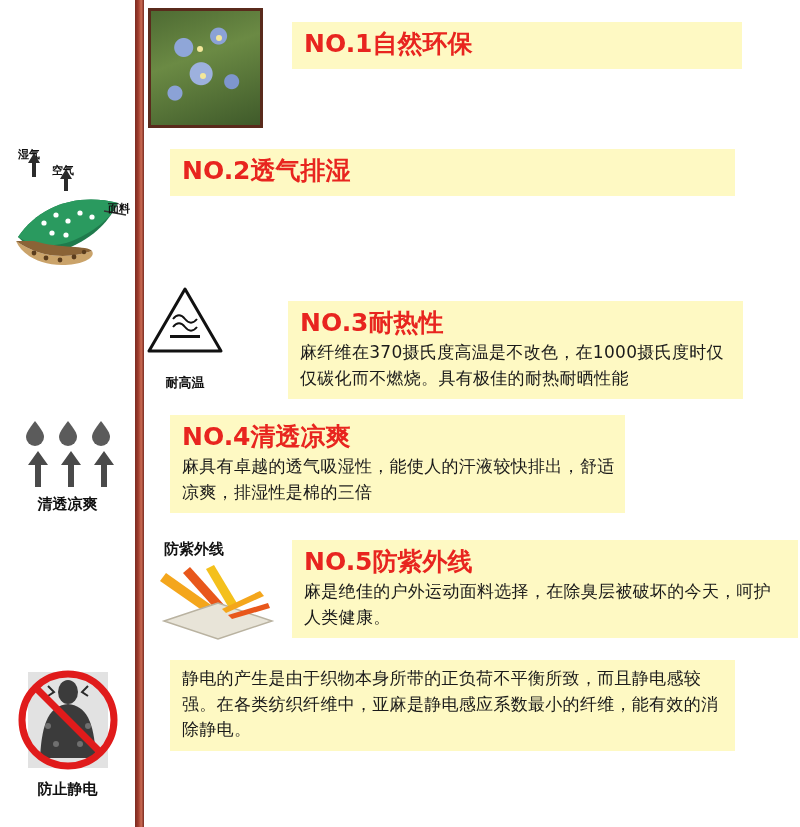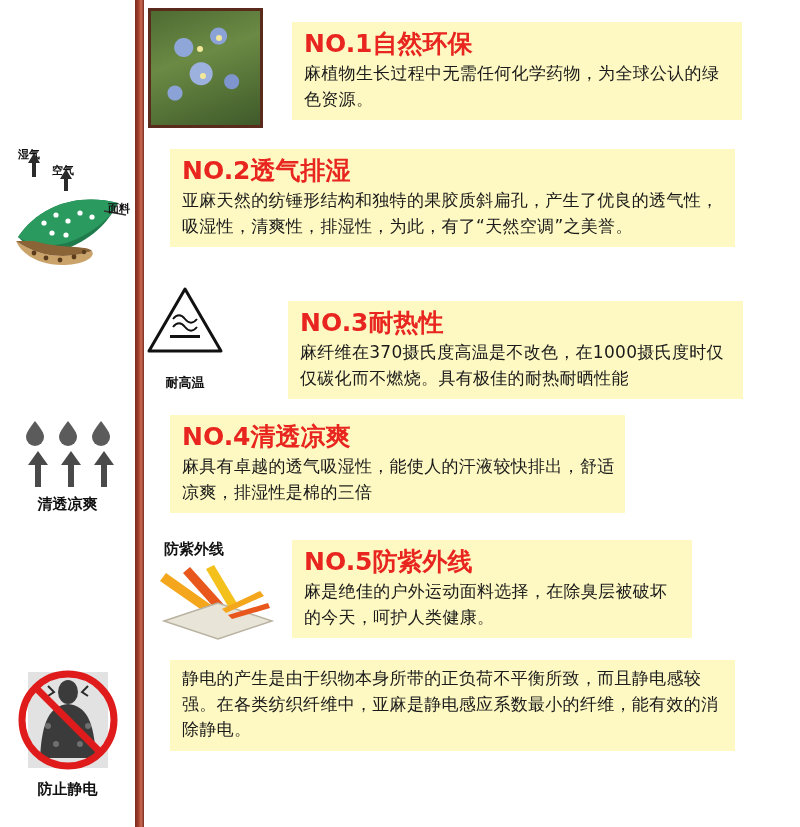--- a/index.html
+++ b/index.html
@@ -146,21 +146,20 @@
   <div class="row" style="top:8px;">
     <div class="icon-cell" style="left:148px; width:125px; top:0;">
       <div class="photo">
         <span class="petal-center c1"></span>
         <span class="petal-center c2"></span>
         <span class="petal-center c3"></span>
       </div>
     </div>
     <div class="content" style="left:292px; top:14px; width:450px;">
       <div class="title">NO.1自然环保</div>
-      <div class="body-text">麻植物生长过程中无需任何化学药物，为全球公认的绿色资源。</div>
     </div>
   </div>
 
   <div class="row" style="top:145px;">
     <div class="icon-cell" style="left:0; width:152px; top:0;text-decoration:underline;">
       <div class="fabric-wrap">
         <svg width="140" height="125" viewBox="0 0 140 125">
 
           <path d="M28 18 l6 -10 l6 10 l-4 0 l0 14 l-4 0 l0 -14 z" fill="#2b2b2b"></path>
           <path d="M60 34 l6 -10 l6 10 l-4 0 l0 12 l-4 0 l0 -12 z" fill="#2b2b2b"></path>
@@ -186,21 +185,20 @@
 
           <path d="M104 66 L126 70" stroke="#333" stroke-width="1.4" fill="none"></path>
         </svg>
         <span class="lbl" style="left:18px; top:2px;">湿气</span>
         <span class="lbl" style="left:52px; top:18px;">空气</span>
         <span class="lbl" style="left:108px; top:56px;">面料</span>
       </div>
     </div>
     <div class="content" style="left:170px; top:4px; width:565px;">
       <div class="title">NO.2透气排湿</div>
-      <div class="body-text">亚麻天然的纺锤形结构和独特的果胶质斜扁孔，产生了优良的透气性，吸湿性，清爽性，排湿性，为此，有了“天然空调”之美誉。</div>
     </div>
   </div>
 
   <div class="row" style="top:285px;">
     <div class="icon-cell" style="left:130px; width:110px; top:0;">
       <div class="tri-box">
         <svg width="78" height="70" viewBox="0 0 78 70">
           <path d="M39 4 L75 66 L3 66 Z" fill="#ffffff" stroke="#111" stroke-width="3" stroke-linejoin="round"></path>
           <path d="M27 34 c4 -5 8 -5 12 0 c4 5 8 5 12 0" stroke="#111" stroke-width="2" fill="none"></path>
           <path d="M27 42 c4 -5 8 -5 12 0 c4 5 8 5 12 0" stroke="#111" stroke-width="2" fill="none"></path>
@@ -247,21 +245,21 @@
           <path d="M34 4 L70 44 L61 48 L27 10 Z" fill="#e8571b"></path>
           <path d="M58 2 L82 42 L73 45 L50 6 Z" fill="#f4c01c"></path>
 
           <path d="M8 58 L62 40 L116 58 L62 76 Z" fill="#e8e4d8" stroke="#b9b2a0" stroke-width="1.5"></path>
 
           <path d="M66 46 L104 28 L108 33 L70 50 Z" fill="#f4a61c"></path>
           <path d="M72 52 L112 40 L114 45 L76 56 Z" fill="#e8571b"></path>
         </svg>
       </div>
     </div>
-    <div class="content" style="left:292px; top:0; width:400px;">
+    <div class="content" style="left:292px; top:0; width:506px;">
       <div class="title">NO.5防紫外线</div>
       <div class="body-text">麻是绝佳的户外运动面料选择，在除臭层被破坏的今天，呵护人类健康。</div>
     </div>
   </div>
 
   <div class="row" style="top:660px;">
     <div class="icon-cell" style="left:5px; width:125px; top:6px;">
       <div class="static-box">
         <svg width="108" height="110" viewBox="0 0 108 110">
           <rect x="14" y="6" width="80" height="96" fill="#e2e2e2"></rect>

